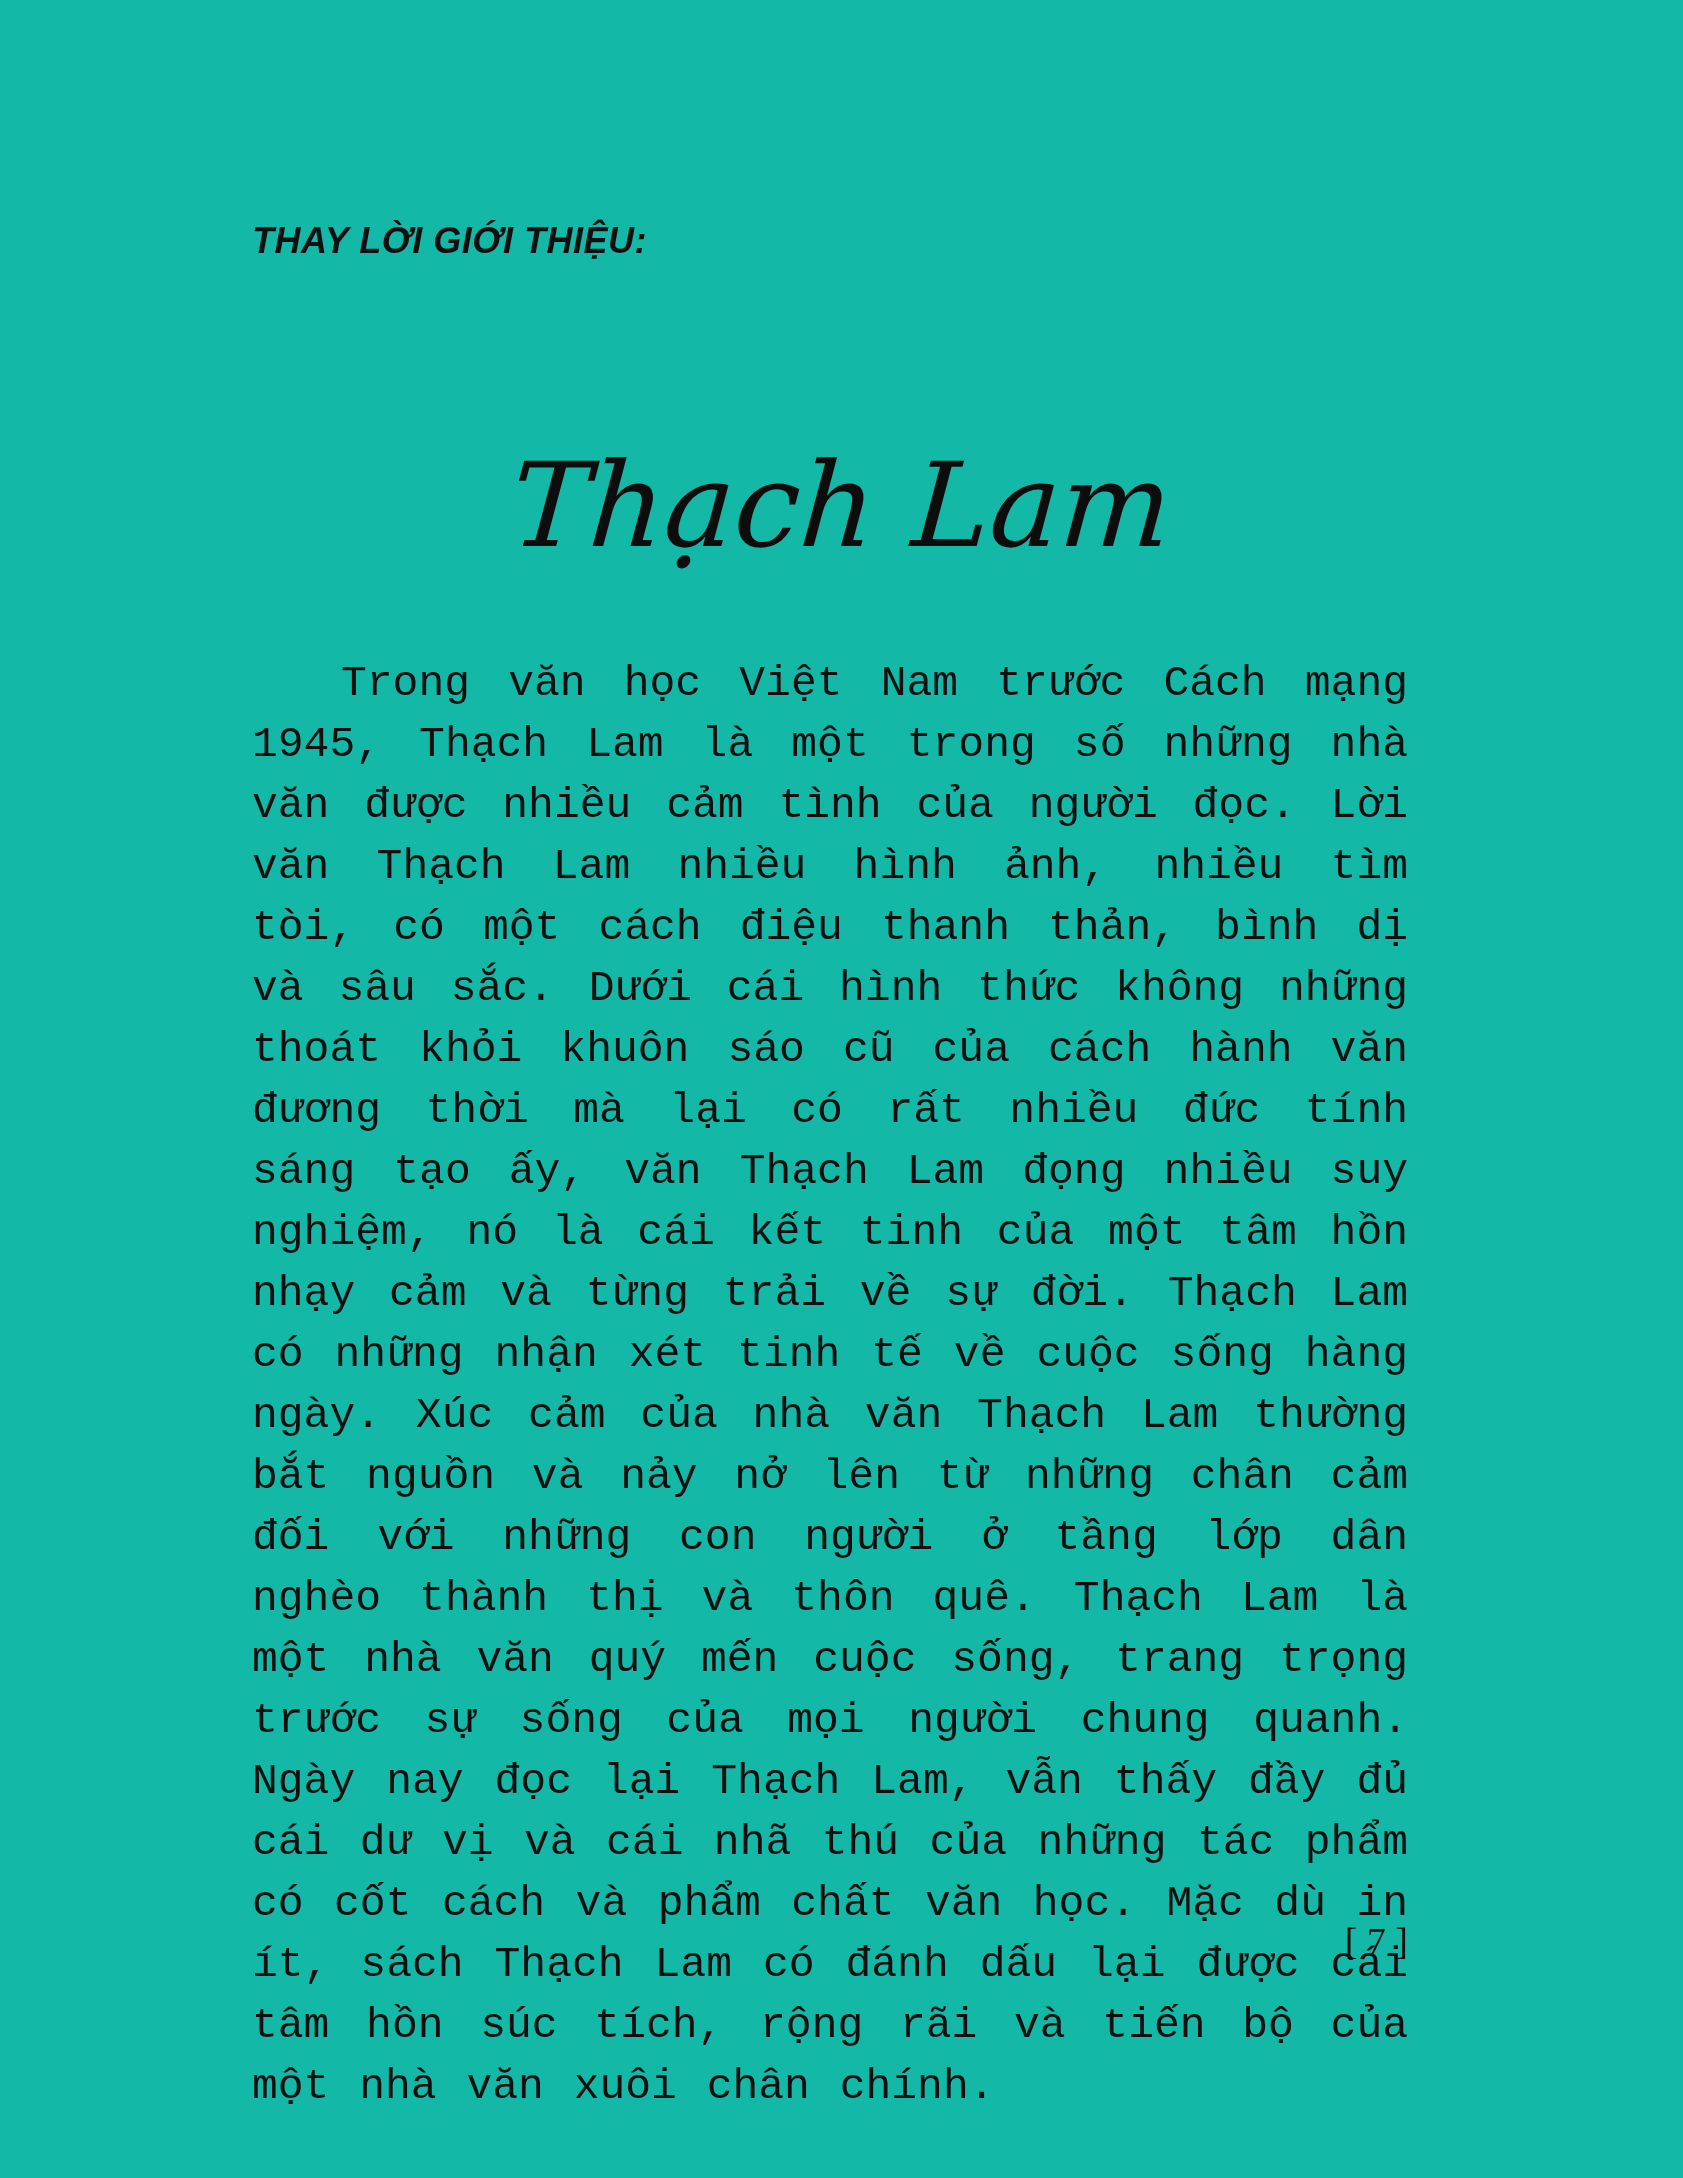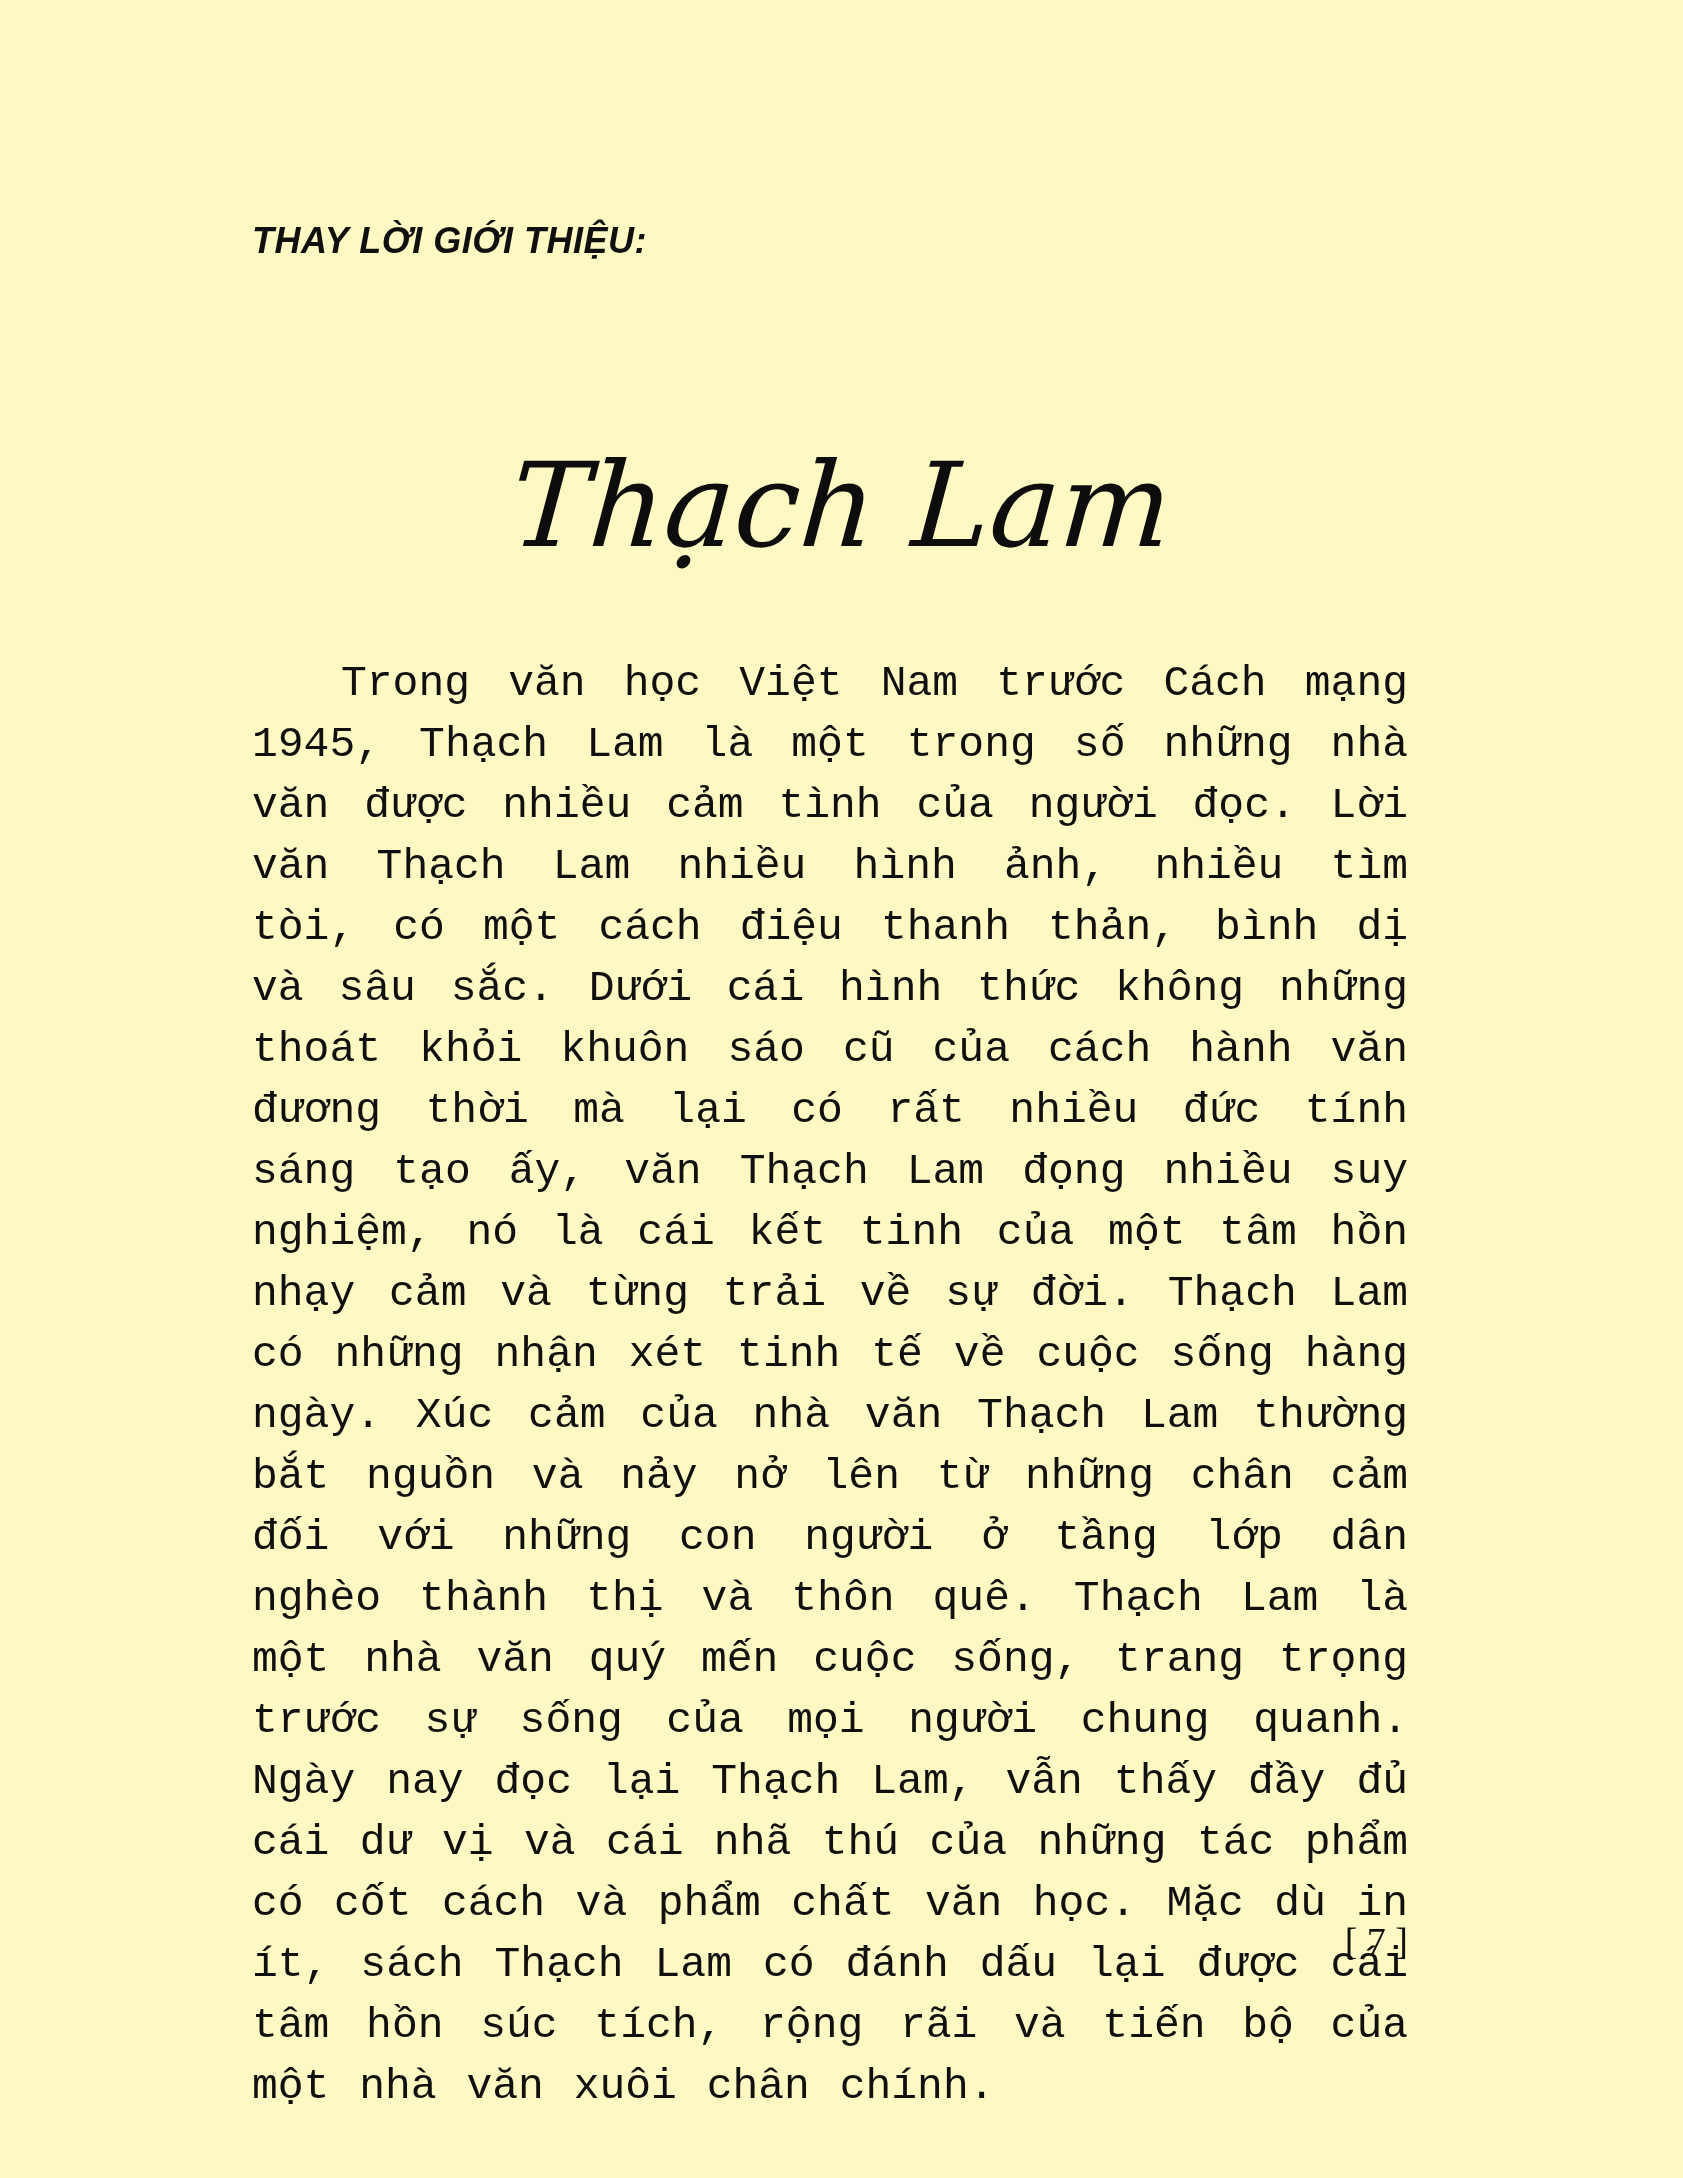--- a/index.html
+++ b/index.html
@@ -10,21 +10,21 @@
   body {
     width: 1683px;
     height: 2178px;
     font-family: "Liberation Serif", serif;
     color: #121212;
   }
   .page {
     position: relative;
     width: 1683px;
     height: 2178px;
-    background: #fef9c3;
+    background: #14b8a6;
     overflow: hidden;
   }
   .section-header {
     position: absolute;
     left: 252px;
     top: 220px;
     font-family: "Liberation Sans", sans-serif;
     font-weight: bold;
     font-style: italic;
     font-size: 36px;

